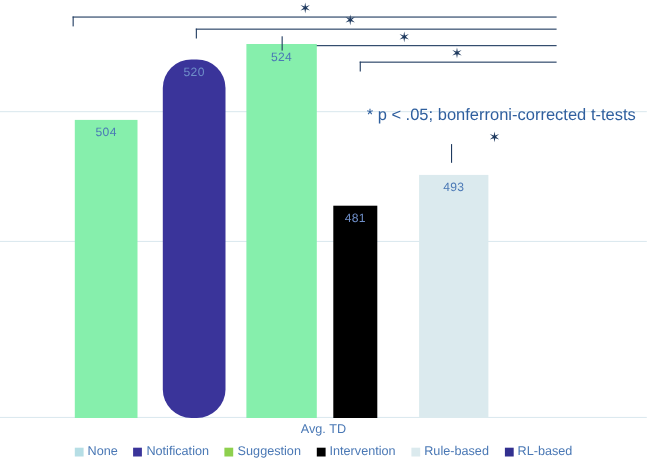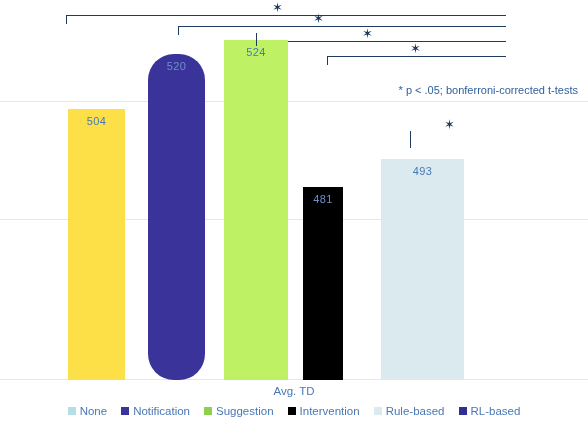--- a/index.html
+++ b/index.html
@@ -87,22 +87,22 @@
     position: absolute;
     font-size: 13px;
     color: #1f3a5f;
     font-family: "Liberation Sans", sans-serif;
     line-height: 1;
   }
   
   #sig-note {
     position: absolute;
     right: 10px;
-    top: 84px;
-    font-size: 11px;
+    top: 96px;
+    font-size: 15px;
     color: #2f5f9e;
     font-family: "Liberation Sans", sans-serif;
     white-space: nowrap;
   }
   
   #x-axis-title {
     position: absolute;
     left: 0;
     top: 385px;
     width: 588px;
@@ -171,37 +171,37 @@
     <div class="bracket-tick" style="left:327px; top:56px; height:9px;"></div>
     <div class="bracket-star" style="left:410px; top:42px;">✶</div>
   </div>
 
   <div class="lone-star" style="left:444px; top:118px;">✶</div>
 
   <div id="sig-note">* p &lt; .05; bonferroni-corrected t-tests</div>
 
   <div id="plot-area">
 
-    <div class="bar" style="left:68px; width:57px; height:271px; background:#fde047;">
+    <div class="bar" style="left:68px; width:57px; height:271px; background:#86efac;">
       <span class="bar-label">504</span>
     </div>
 
     <div class="bar" style="left:148px; width:57px; height:326px; background:#3a349a;border-radius:26px;">
       <span class="bar-label on-dark">520</span>
     </div>
 
-    <div class="bar" style="left:224px; width:64px; height:340px; background:#bef264;">
+    <div class="bar" style="left:224px; width:64px; height:340px; background:#86efac;">
       <span class="bar-label">524</span>
     </div>
 
     <div class="bar" style="left:303px; width:40px; height:193px; background:#000000;">
       <span class="bar-label on-dark">481</span>
     </div>
 
-    <div class="bar" style="left:381px; width:83px; height:221px; background:#dbeaee;">
+    <div class="bar" style="left:381px; width:63px; height:221px; background:#dbeaee;">
       <span class="bar-label">493</span>
     </div>
 
 
     <div class="errorbar" style="left:256px; top:33px; height:13px;"></div>
     <div class="errorbar" style="left:410px; top:131px; height:17px;"></div>
 
   </div>
 
   <div id="x-axis-title">Avg. TD</div>

